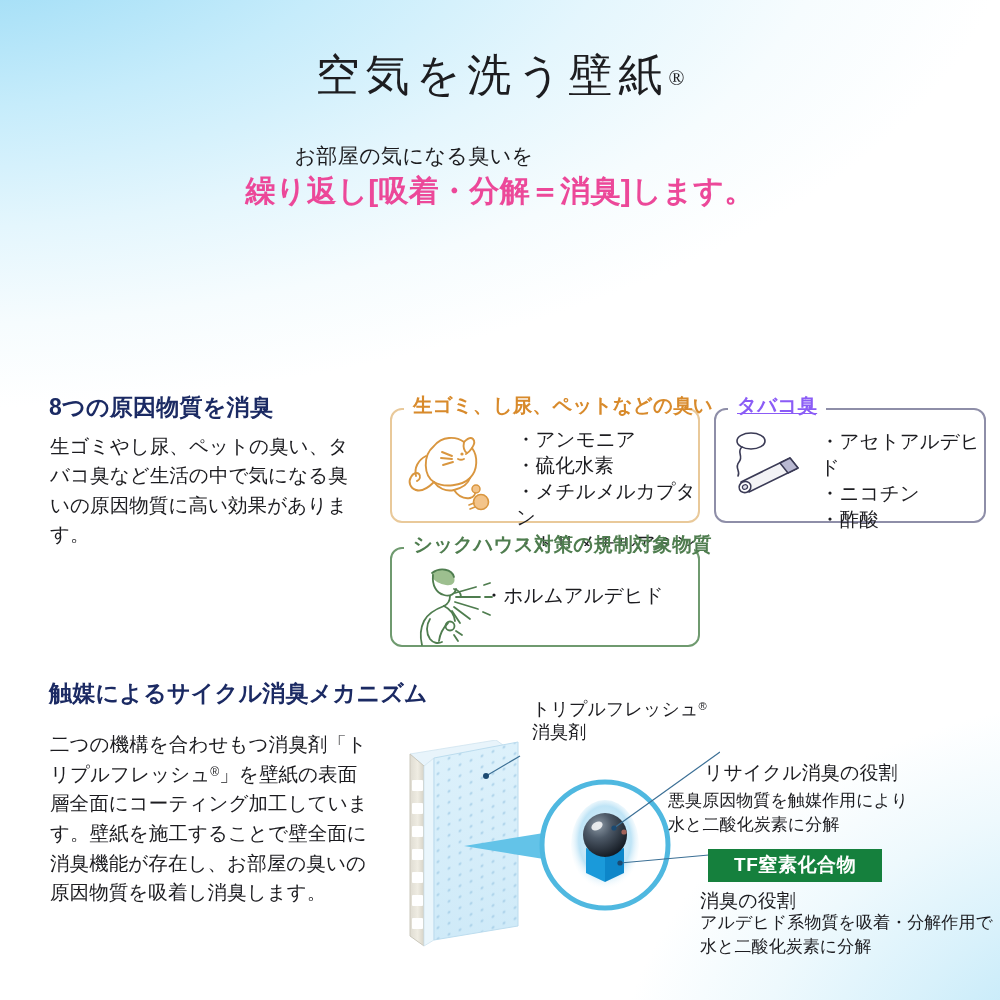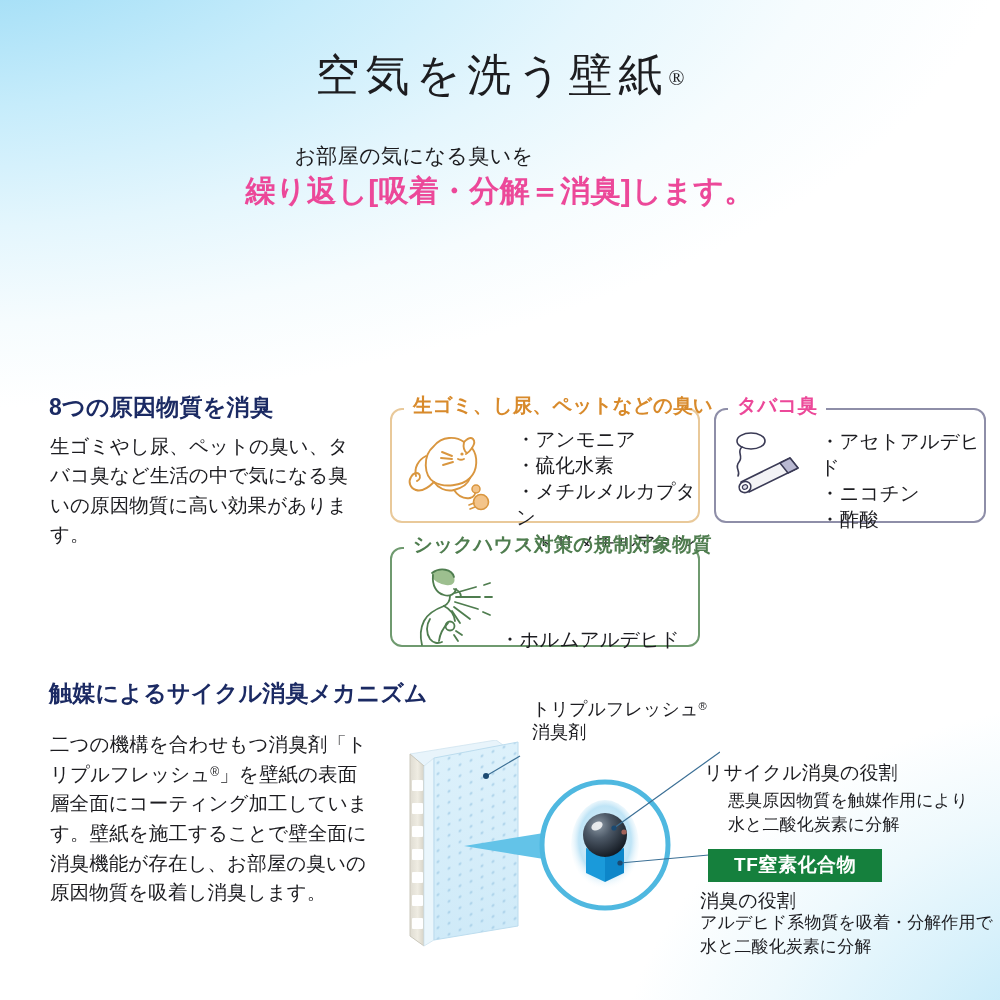--- a/index.html
+++ b/index.html
@@ -83,27 +83,27 @@
     letter-spacing:.004em;white-space:nowrap;
   }
 
   
   #box1{left:390px;top:408px;width:310px;height:115px;border-color:#e9c99a;background:#fff;}
   #box1 .legend{color:#d88a2b;}
   #box1 .items{left:124px;top:17px;}
 
   
   #box2{left:714px;top:408px;width:272px;height:115px;border-color:#8e8ea8;background:#fff;}
-  #box2 .legend{color:#ec4899;}
+  #box2 .legend{color:#8b5cf6;text-decoration:underline;}
   #box2 .items{left:104px;top:19px;}
 
   
   #box3{left:390px;top:547px;width:310px;height:100px;border-color:#6f9a6f;background:#fff;}
   #box3 .legend{color:#4f7d4f;}
-  #box3 .items{left:108px;top:34px;margin-top:44px;}
+  #box3 .items{left:92px;top:34px;}
 
   
   .dlabel{
     position:absolute;font-size:18px;line-height:1.3;color:#1c1c20;
     letter-spacing:.005em;white-space:nowrap;
   }
   #tf-caption{left:532px;top:698px;}
 
   .badge{
     position:absolute;color:#fff;font-size:19px;font-weight:bold;
@@ -114,21 +114,21 @@
   #badge2{left:708px;top:849px;background:#15803d;}
 
   .drole{
     position:absolute;font-size:19px;color:#1c1c20;white-space:nowrap;letter-spacing:.005em;
   }
   .dbody{
     position:absolute;font-size:17px;line-height:1.42;color:#1c1c20;
     white-space:pre-line;letter-spacing:.004em;
   }
   #role1{left:704px;top:760px;}
-  #body1{left:728px;top:789px;font-family:Liberation Serif, serif;}
+  #body1{left:668px;top:789px;font-family:Liberation Serif, serif;}
   #role2{left:700px;top:888px;}
   #body2{left:700px;top:911px;}
 
   svg{display:block;}
   .svg-abs{position:absolute;}
 </style>
 </head>
 <body>
 
 <div id="page">

